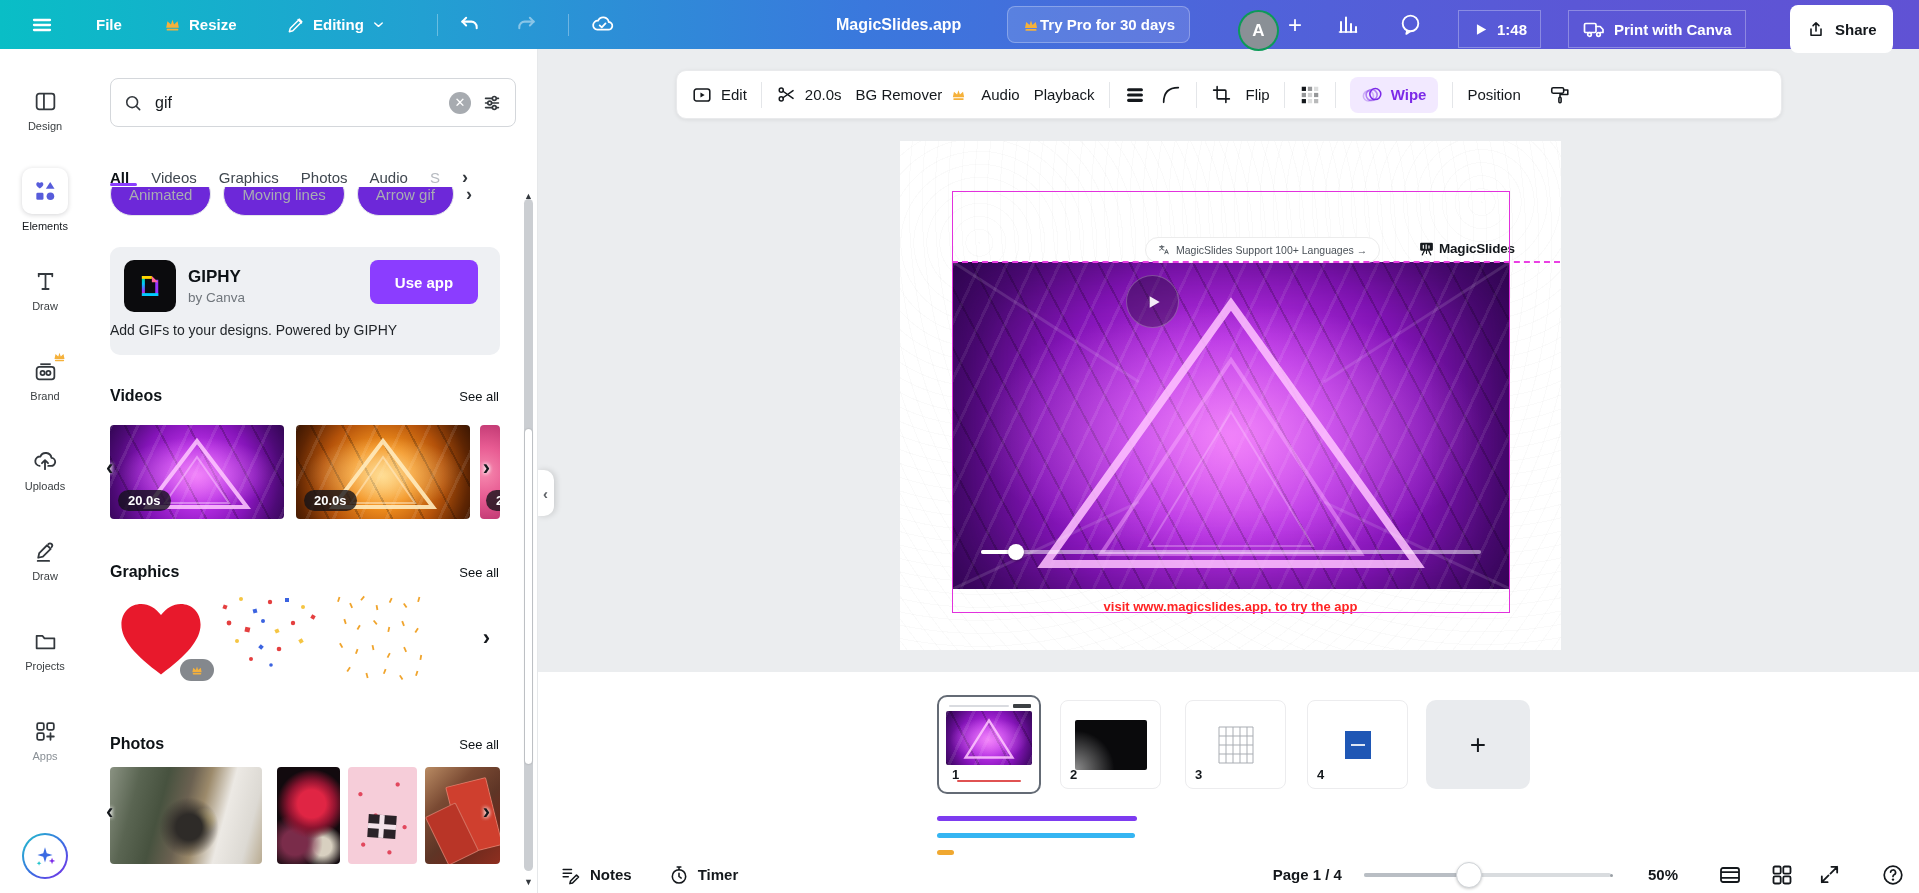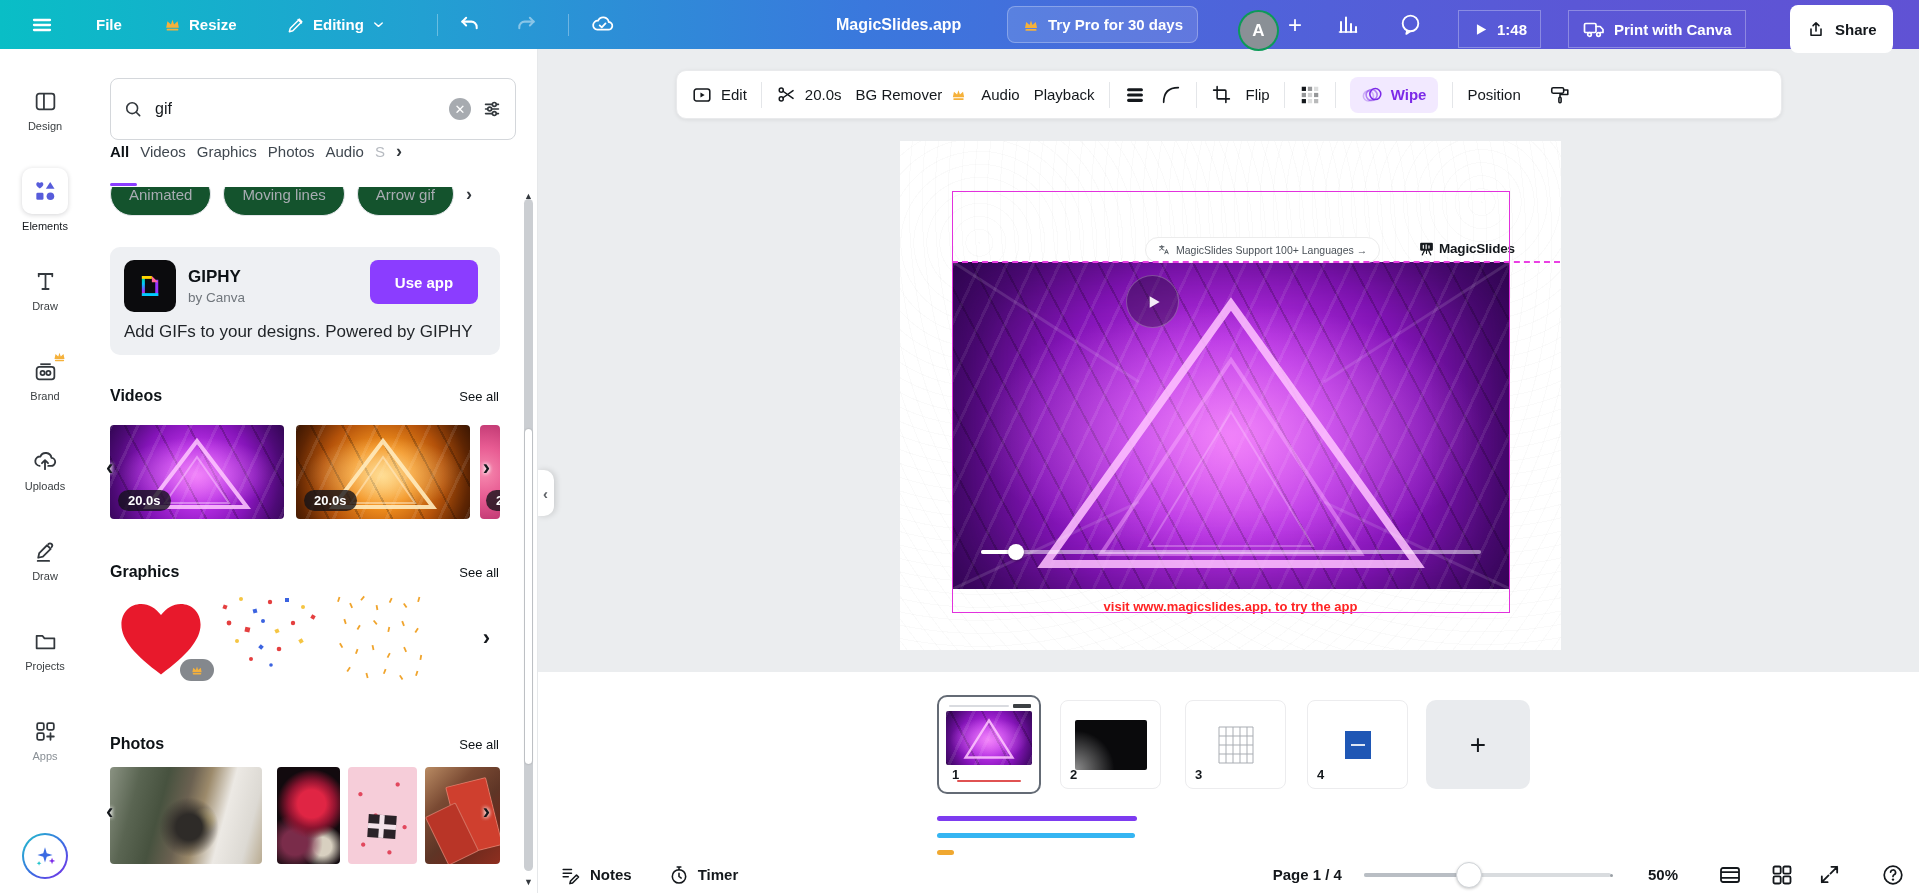--- a/index.html
+++ b/index.html
@@ -9,50 +9,50 @@
   .flex{display:flex;align-items:center}
   svg{display:block}
 
   
   .topbar{position:absolute;left:0;top:0;width:1919px;height:49px;
     background:linear-gradient(90deg,#09bec6 0%,#22a0d2 22%,#3a78dd 45%,#4f63da 65%,#5b57d6 82%,#6052d4 100%);
     color:#fff;font-size:15px;font-weight:600;z-index:30}
   .topbar .abs{display:flex;align-items:center;gap:7px;height:49px}
   .tb-sep{width:1px;height:22px;background:rgba(255,255,255,.32)}
   .tb-pill{border:1px solid rgba(255,255,255,.30);border-radius:0;height:38px;padding:0 13px;display:flex;align-items:center;gap:8px}
-  .trypro{background:rgba(255,255,255,.12);border:1px solid rgba(255,255,255,.28);border-radius:8px;height:37px;padding:0 14px;display:flex;align-items:center;gap:8px}
+  .trypro{background:rgba(255,255,255,.12);border:1px solid rgba(255,255,255,.28);border-radius:8px;height:37px;padding:0 14px;display:flex;align-items:center;gap:0}
   .share-btn{background:#fff;color:#14181c;border-radius:8px;height:48px;padding:0 16px;display:flex;align-items:center;gap:9px;font-weight:700}
   .avatar{width:37px;height:37px;border-radius:50%;background:#8a9096;display:flex;align-items:center;justify-content:center;
     color:#fff;font-size:17px;font-weight:600;box-shadow:0 0 0 2px #0c9a58}
 
   
   .rail{position:absolute;left:0;top:49px;width:90px;bottom:0;background:#fff;z-index:20;
     display:flex;flex-direction:column;align-items:center;padding-top:16px}
   .rail-item{width:88px;height:90px;display:flex;flex-direction:column;align-items:center;justify-content:center;gap:6px;cursor:pointer;position:relative}
   .rail-item .lbl{font-size:11px;color:#3c4043;font-weight:400}
   .rail-icon{color:#33383d}
   .rail-active-card{width:46px;height:46px;border-radius:10px;background:#fff;box-shadow:0 1px 5px rgba(20,24,31,.18);display:flex;align-items:center;justify-content:center}
   .crown-badge{position:absolute;top:14px;right:22px}
   .magic-btn{position:absolute;bottom:14px;left:22px;width:46px;height:46px;border-radius:50%;
     background:linear-gradient(135deg,#20c4cb,#3b6be2 55%,#7c2ae8);display:flex;align-items:center;justify-content:center}
   .magic-inner{width:42px;height:42px;border-radius:50%;background:#fff;display:flex;align-items:center;justify-content:center;position:relative}
 
   
   .panel{position:absolute;left:90px;top:49px;width:448px;bottom:0;background:#fff;border-right:1px solid #e6e8ea;z-index:10;overflow:hidden}
-  .searchbox{position:absolute;left:20px;top:29px;width:406px;height:62px;border:1px solid #d4d7db;border-radius:8px;
+  .searchbox{position:absolute;left:20px;top:29px;width:406px;height:49px;border:1px solid #d4d7db;border-radius:8px;
     display:flex;align-items:center;padding:0 12px;gap:10px;background:#fff}
   .search-input{border:none;outline:none;font-size:16px;color:#14181c;flex:1;min-width:0;font-family:inherit;background:transparent}
   .clear-btn{width:22px;height:22px;border-radius:50%;background:#a7abb0;color:#fff;display:flex;align-items:center;justify-content:center;font-size:13px;line-height:1}
-  .tabs{position:absolute;left:20px;top:93px;display:flex;gap:11px;font-size:15px;color:#404850;align-items:center}
+  .tabs{position:absolute;left:20px;top:119px;display:flex;gap:22px;font-size:15px;color:#404850;align-items:center}
   .tab-all{font-weight:700;color:#0d1216}
   .tab-faded{color:#b6bac0}
   .tab-underline{position:absolute;left:20px;top:134px;width:27px;height:3px;border-radius:2px;background:#8b3dff}
   .chips-clip{position:absolute;left:20px;top:138px;width:400px;height:30px;overflow:hidden}
   .chips{display:flex;gap:12px;margin-top:-15px;align-items:center}
-  .chip{height:44px;border:1.5px solid #e4e6ea;border-radius:22px;display:flex;align-items:center;padding:0 18px;font-size:15px;color:#a8acb2;white-space:nowrap;background:#14532d}
+  .chip{height:44px;border:1.5px solid #e4e6ea;border-radius:22px;display:flex;align-items:center;padding:0 18px;font-size:15px;color:#a8acb2;white-space:nowrap;background:#6d28d9}
   .chev{font-size:22px;font-weight:700;color:#14181c;line-height:1;text-shadow:0 0 4px #fff,0 0 4px #fff}
   .chev-sm{font-size:18px;font-weight:700;color:#33383d;line-height:1}
 
   .giphy-card{position:absolute;left:20px;top:198px;width:390px;height:108px;background:#eef0f3;border-radius:10px;padding:13px 14px}
   .giphy-icon{width:52px;height:52px;border-radius:10px;background:#0b0b0d;display:flex;align-items:center;justify-content:center}
   .useapp{position:absolute;right:22px;top:13px;width:108px;height:44px;background:#8b3dff;color:#fff;border:none;border-radius:8px;font-size:15px;font-weight:700;font-family:inherit;cursor:pointer}
   .sec-head{position:absolute;left:20px;right:38px;display:flex;align-items:center;justify-content:space-between}
   .sec-title{font-size:16px;font-weight:700;color:#0d1216}
   .see-all{font-size:13px;font-weight:500;color:#0d1216;cursor:pointer}
   .thumb{border-radius:4px;position:relative;overflow:hidden}
@@ -375,21 +375,21 @@
             <rect x="5.5" y="17.7" width="13.1" height="2.3" fill="#00ccff"></rect>
             <path d="M13.5 4l5 5h-5z" fill="#ff6699"></path>
           </svg>
         </div>
         <div>
           <div style="font-size:17px;font-weight:600;color:#0d1216">GIPHY</div>
           <div style="font-size:13.5px;color:#70767c;margin-top:3px">by Canva</div>
         </div>
       </div>
       <button class="useapp">Use app</button>
-      <div style="position:absolute;left:14px;top:75px;font-size:17px;color:#1f2327">Add GIFs to your designs. Powered by GIPHY</div>
+      <div style="position:absolute;left:0;top:75px;font-size:14px;color:#1f2327">Add GIFs to your designs. Powered by GIPHY</div>
     </div>
 
     <div class="sec-head" style="top:338px">
       <span class="sec-title">Videos</span>
       <span class="see-all">See all</span>
     </div>
     <div style="position:absolute;left:20px;top:376px;width:410px;height:94px">
       <span class="chev car-chev" style="left:-4px;top:32px">‹</span>
       <span class="chev car-chev" style="right:30px;top:32px">›</span>
       <div class="thumb vid-purple" style="position:absolute;left:0;top:0;width:174px;height:94px">

